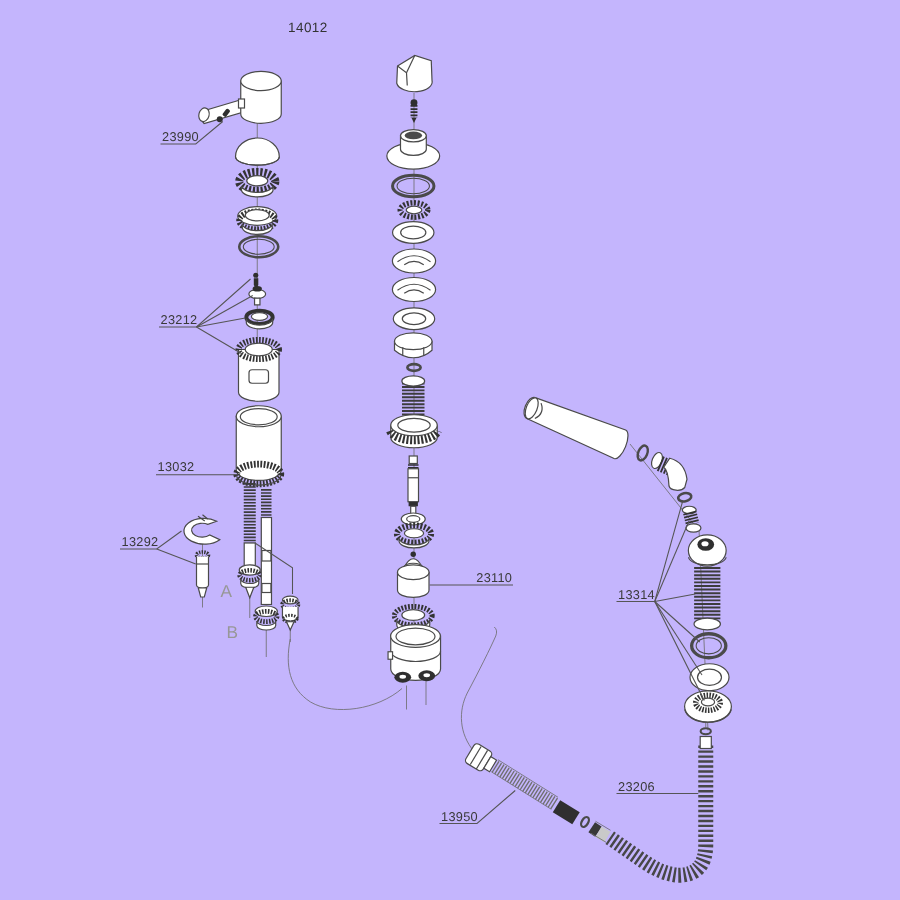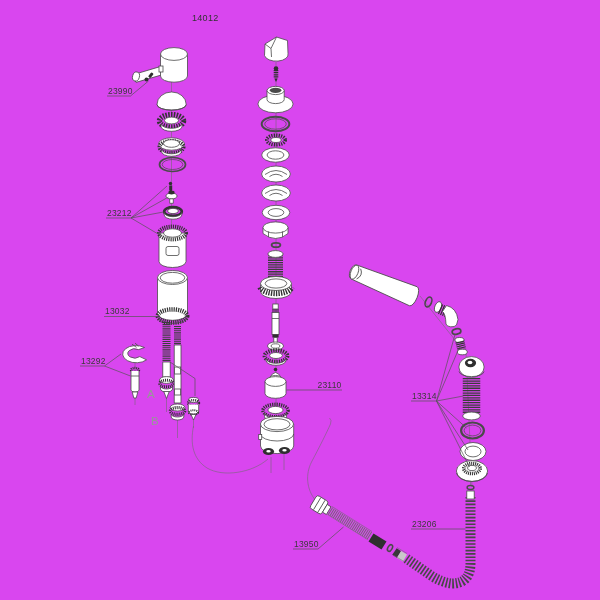--- a/index.html
+++ b/index.html
@@ -1,16 +1,16 @@
 <!DOCTYPE html>
 <html><head>
 <meta charset="utf-8">
 <style>
   html,body{margin:0;padding:0;background:#fff;}
-  #stage{position:relative;width:600px;height:600px;background:#d946ef;overflow:hidden;
+  #stage{position:relative;width:600px;height:600px;background:#c4b5fd;overflow:hidden;
          font-family:"Liberation Sans",sans-serif;}
   svg{position:absolute;left:0;top:0;}
   .ln{stroke:#4a4a4a;stroke-width:.8;fill:none;}
   .thin{stroke:#6d6d6d;stroke-width:.55;fill:none;}
   .wh{fill:#ffffff;stroke:#4a4a4a;stroke-width:.8;}
   .dk{fill:#2f2f2f;stroke:none;}
   .ring{fill:none;stroke:#4a4a4a;}
   .knurl{fill:none;stroke:#333333;}
   .lead{stroke:#555555;stroke-width:.7;fill:none;}
   text.pn{font-size:8.5px;fill:#3a3a3a;letter-spacing:.2px;}

